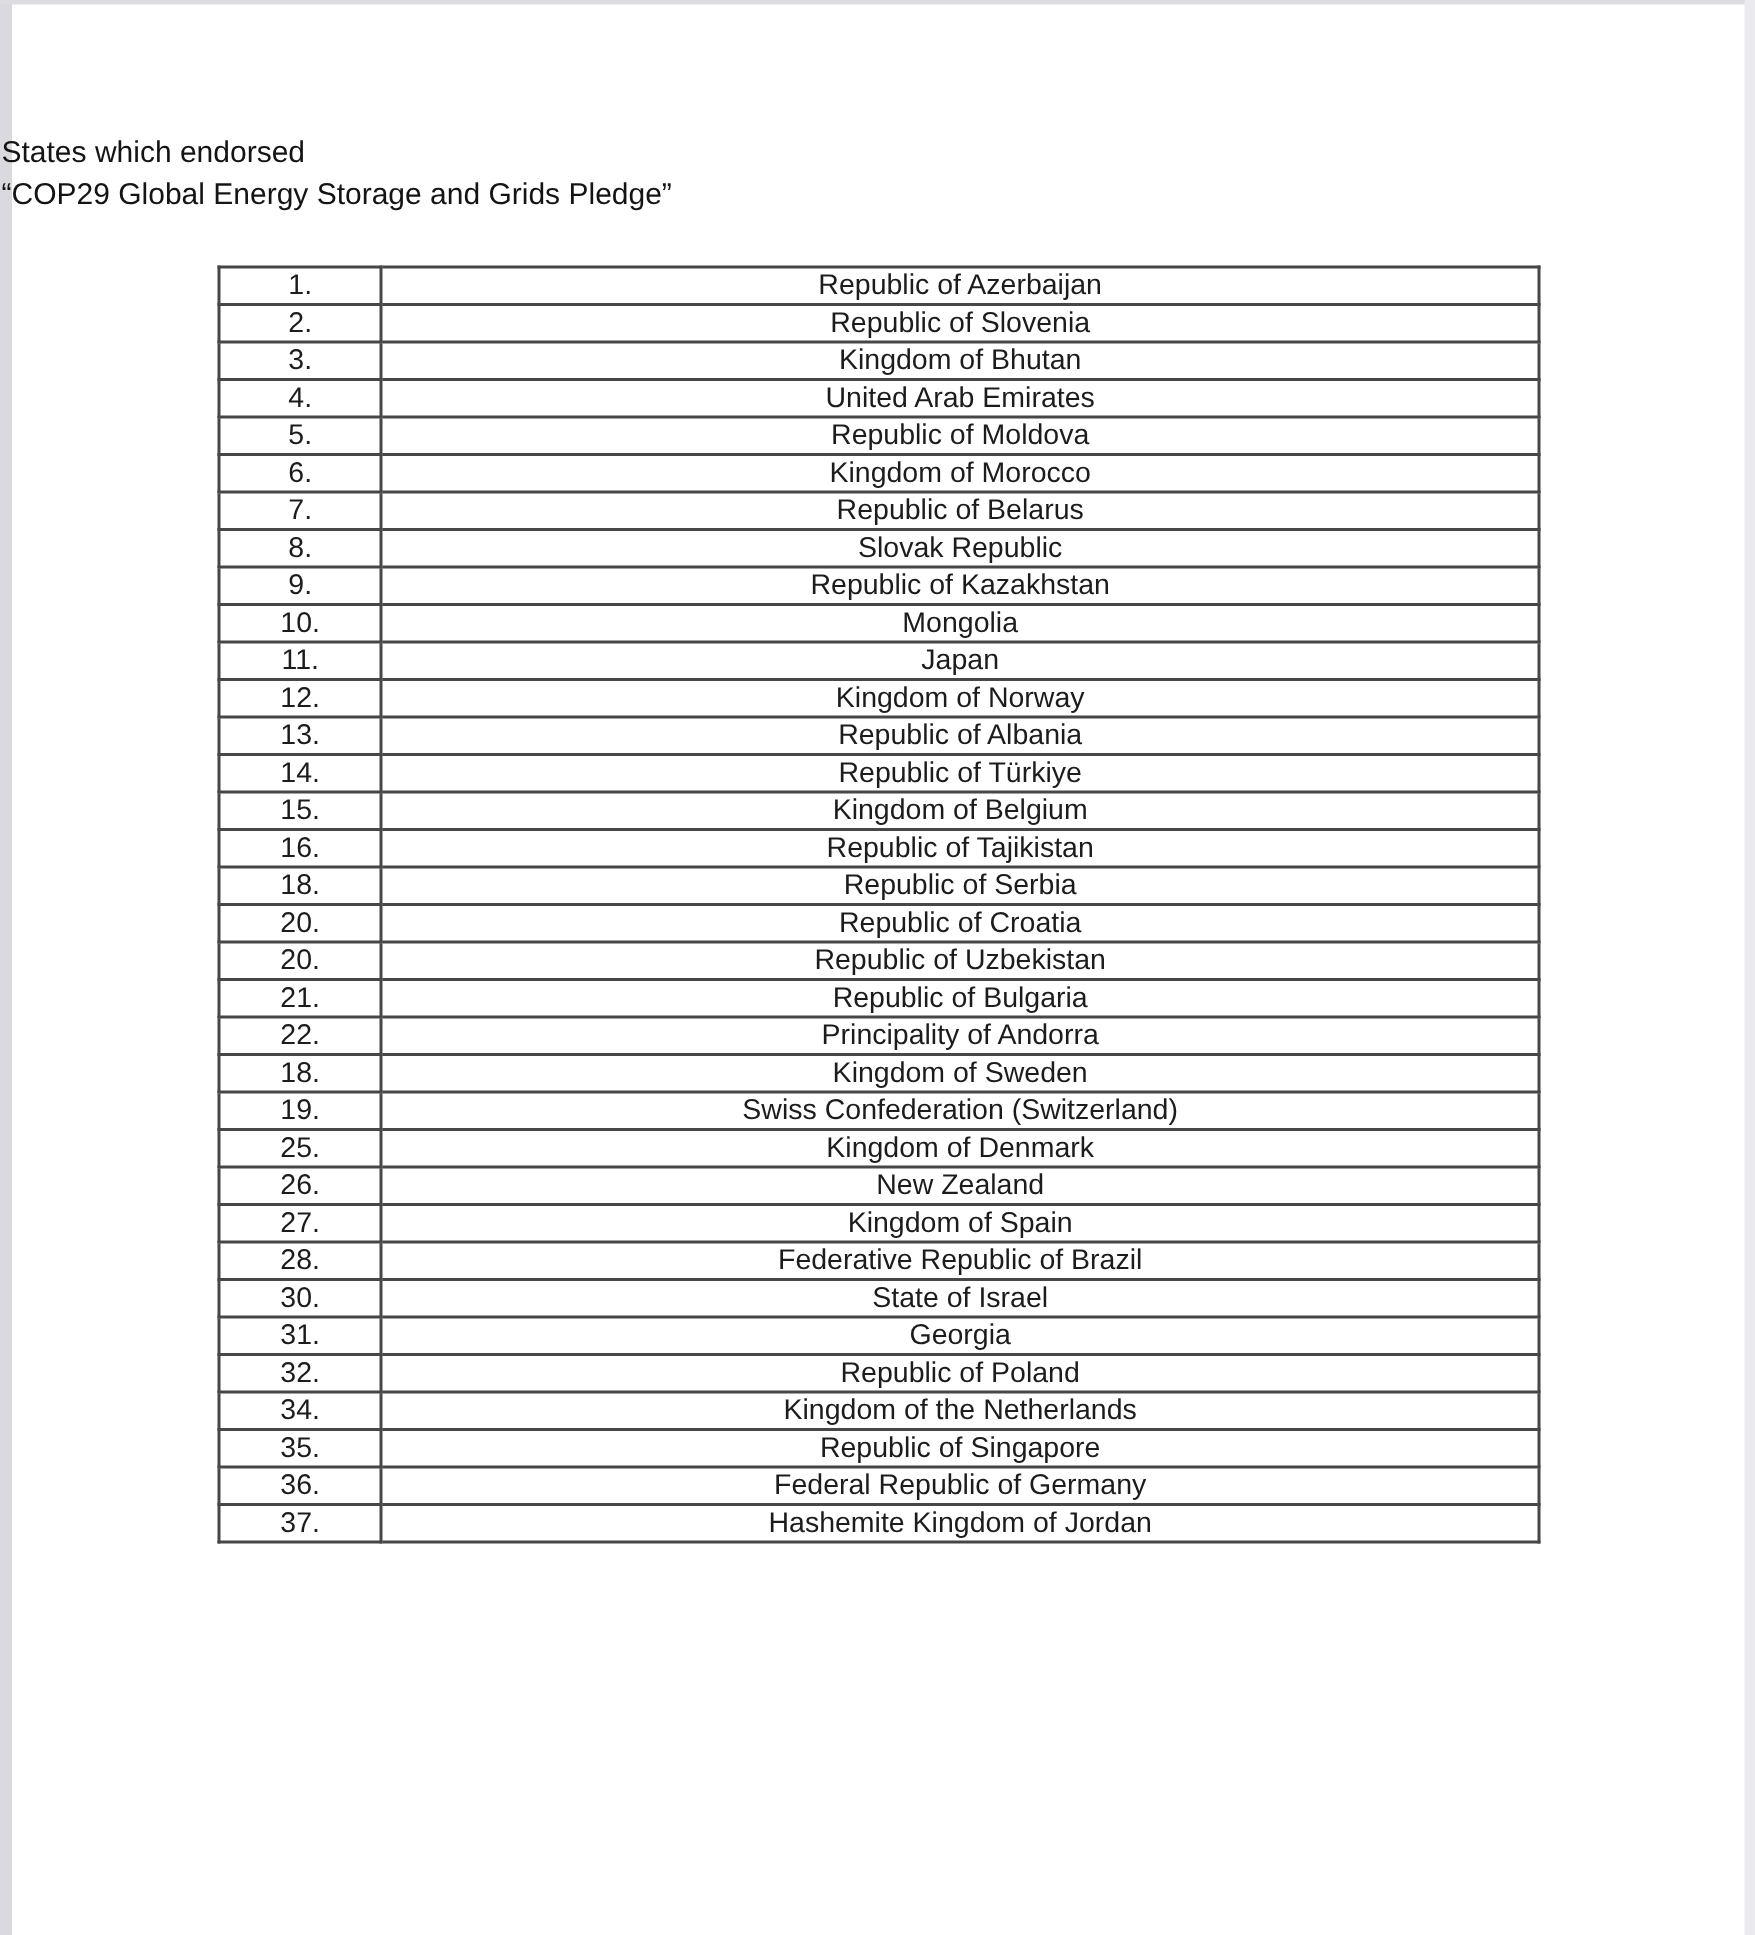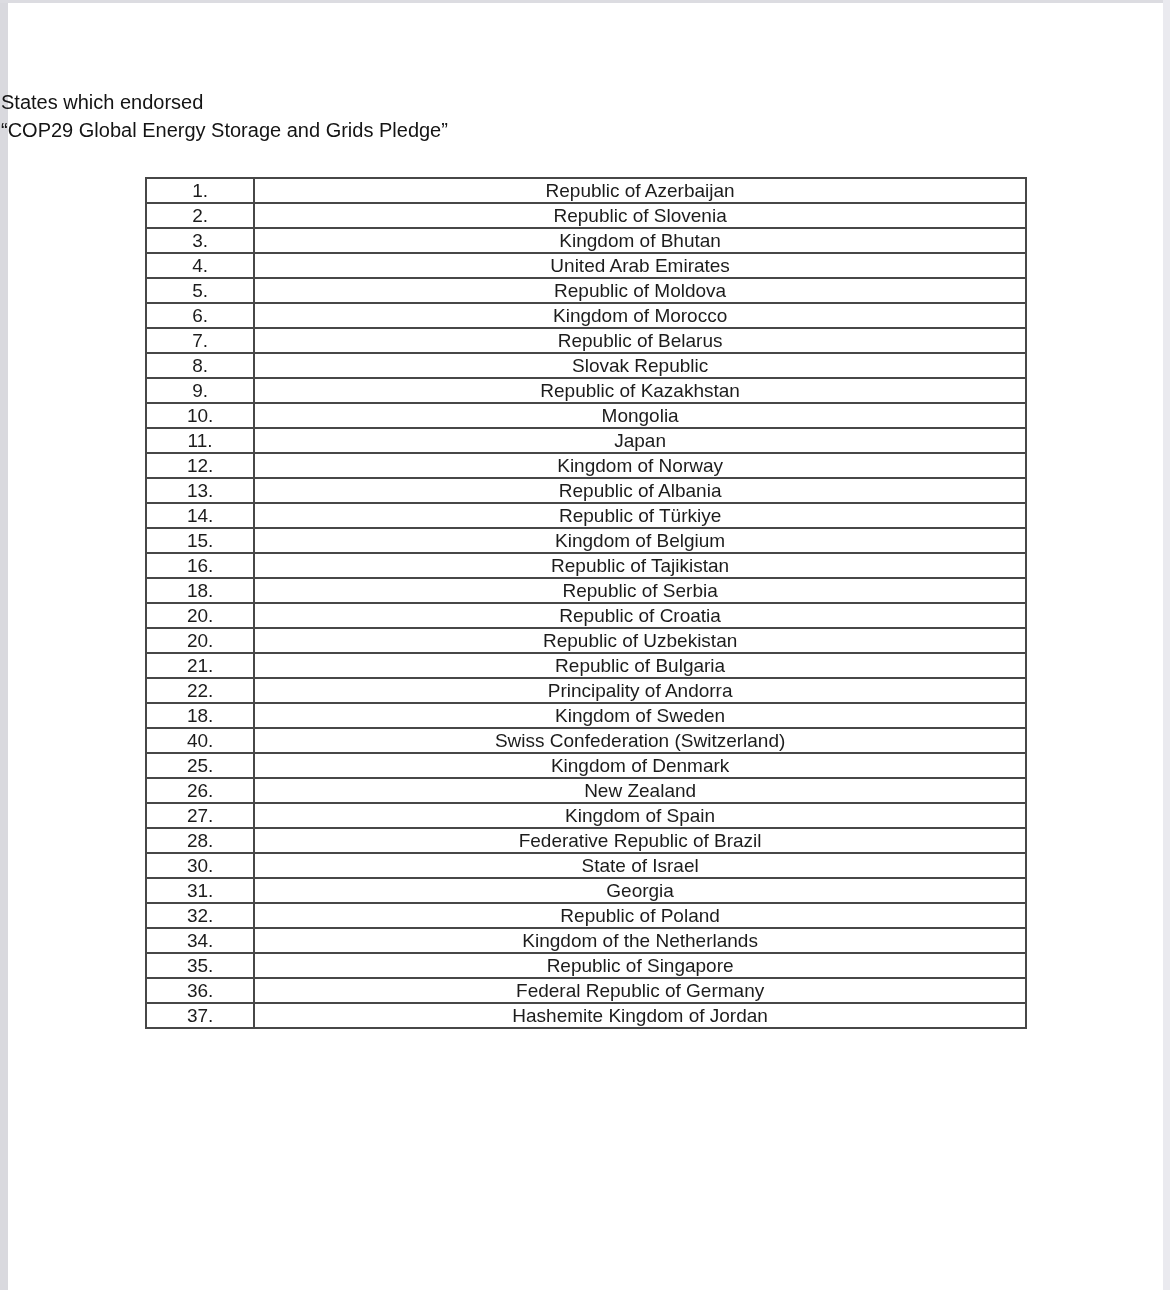--- a/index.html
+++ b/index.html
@@ -164,21 +164,21 @@
         </tr>
         <tr>
           <td class="cell-number">22.</td>
           <td class="cell-state">Principality of Andorra</td>
         </tr>
         <tr>
           <td class="cell-number">18.</td>
           <td class="cell-state">Kingdom of Sweden</td>
         </tr>
         <tr>
-          <td class="cell-number">40.</td>
+          <td class="cell-number">19.</td>
           <td class="cell-state">Swiss Confederation (Switzerland)</td>
         </tr>
         <tr>
           <td class="cell-number">25.</td>
           <td class="cell-state">Kingdom of Denmark</td>
         </tr>
         <tr>
           <td class="cell-number">26.</td>
           <td class="cell-state">New Zealand</td>
         </tr>

